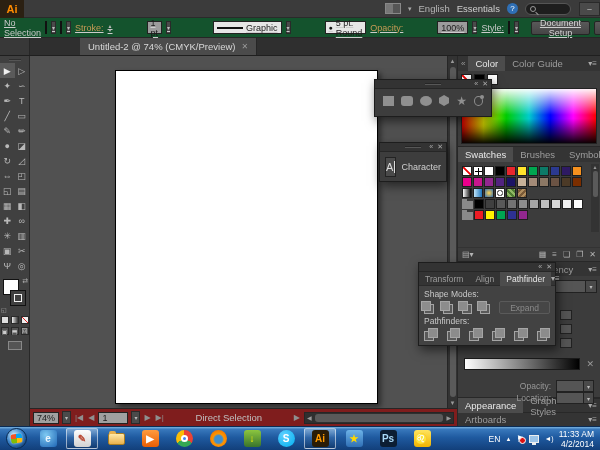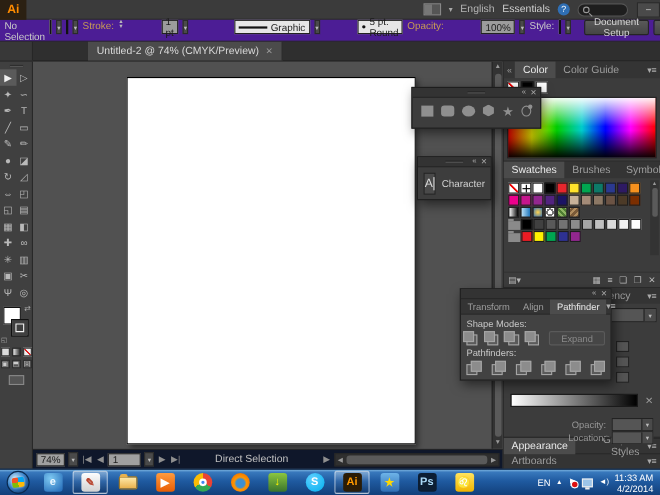--- a/index.html
+++ b/index.html
@@ -22,22 +22,22 @@
   .search-pill { width:46px; height:12px; border-radius:7px; background:#1e1e1e; border:1px solid #555;
                  display:flex; align-items:center; padding-left:4px; }
   .mag { width:6px; height:6px; border:1px solid #999; border-radius:50%; position:relative; }
   .mag::after { content:""; position:absolute; width:4px; height:1px; background:#999;
                 transform:rotate(45deg); left:4px; top:6px; }
   .winbtns { display:flex; }
   .winbtn { width:21px; height:14px; display:flex; align-items:center; justify-content:center;
             font-size:8px; background:#4a4a4a; border:1px solid #2a2a2a; color:#ddd; margin-left:1px; }
 
   
-  .optionsbar { display:flex; align-items:flex-start; height:20px; background:#4c1d95;
-                border-bottom:1px solid #262626; font-size:9px; gap:4px; padding:0 4px; }
+  .optionsbar { display:flex; align-items:center; height:20px; background:#14532d;
+                border-bottom:1px solid #262626; font-size:9px; gap:4px; padding:0 4px;text-decoration:underline; }
   .ob-label { color:#c9c9c9; }
   .amber { color:#c79b55; }
   .swatch-fill { width:13px; height:13px; background:#fff; border:1px solid #111; }
   .swatch-stroke { width:13px; height:13px; background:#3a3a3a; border:1px solid #111;
                    box-shadow:inset 0 0 0 2px #3a3a3a, inset 0 0 0 3px #eee; }
   .ddbtn { width:9px; height:13px; background:#4a4a4a; border:1px solid #2a2a2a; color:#bbb;
            font-size:6px; display:inline-flex; align-items:center; justify-content:center; }
   .stepper { display:inline-flex; flex-direction:column; font-size:5px; color:#bbb; line-height:4px; }
   .lfield { height:13px; background:#9c9c9c; color:#1c1c1c; border:1px solid #222;
             display:inline-flex; align-items:center; padding:0 3px; gap:3px;margin-left:30px; }
@@ -88,37 +88,37 @@
   .canvascol { flex:1; display:flex; flex-direction:column; }
   .canvas { position:relative; flex:1; background:#515151; overflow:hidden; }
   .artboard { position:absolute; left:85px; top:14px; width:263px; height:334px; background:#fff;
               border:1px solid #000; box-shadow:3px 3px 5px rgba(0,0,0,.45); }
   .vscroll { position:absolute; right:0; top:0; bottom:0; width:10px; background:#333;
              border-left:1px solid #262626; display:flex; flex-direction:column; align-items:center; }
   .vscroll .arr { font-size:6px; color:#999; height:10px; line-height:10px; }
   .vscroll .thumb { flex:1; width:6px; margin:1px 0; background:#5a5a5a; border-radius:3px; }
 
   
-  .statusbar { height:18px; background:#0f172a; border-top:1px solid #262626; display:flex;
+  .statusbar { height:18px; background:#7f1d1d; border-top:1px solid #262626; display:flex;
                align-items:center; font-size:9px; gap:3px; padding:0 3px; }
   .sfield { height:12px; background:#a0a0a0; color:#1c1c1c; border:1px solid #222;
             display:inline-flex; align-items:center; padding:0 3px; }
   .navarr { color:#8f8f8f; font-size:8px; padding:0 1px; }
   .status-txt { flex:1; text-align:center; color:#c0c0c0; font-size:9.5px; }
   .hscroll { display:flex; align-items:center; width:150px; height:12px; background:#2f2f2f;
              border:1px solid #262626; }
   .hscroll .arr { font-size:6px; color:#999; padding:0 2px; }
   .hscroll .thumb { flex:1; height:8px; background:#5a5a5a; border-radius:3px; margin:0 1px; }
 
   
   .dock { width:143px; background:#3c3c3c; border-left:1px solid #282828; display:flex;
           flex-direction:column; font-size:9.5px; }
   .pgroup { border-bottom:1px solid #282828; display:flex; flex-direction:column; }
   .ptabs { display:flex; align-items:center; background:#343434; height:15px; }
-  .tab { padding:1px 7px; color:#9d9d9d; height:15px; display:flex; align-items:center;text-align:right; }
+  .tab { padding:1px 7px; color:#9d9d9d; height:15px; display:flex; align-items:center; }
   .tab.active { background:#4c4c4c; color:#e8e8e8; }
   .pmenu { margin-left:auto; color:#aaa; font-size:8px; padding-right:3px; }
   .chev { color:#9a9a9a; font-size:8px; padding:0 3px; }
   .color-body { padding:3px; }
   .cm-row { display:flex; gap:2px; margin-bottom:3px; }
   .cmini { width:11px; height:11px; border:1px solid #1e1e1e; }
   .cmini.none { background:linear-gradient(45deg,transparent 42%,#e00 45%,#e00 55%,transparent 58%),#fff; }
   .spectrum { height:56px; border:1px solid #222;
     background:linear-gradient(to bottom, rgba(255,255,255,.95) 0%, rgba(255,255,255,0) 48%,
       rgba(0,0,0,0) 55%, rgba(0,0,0,.95) 100%),

